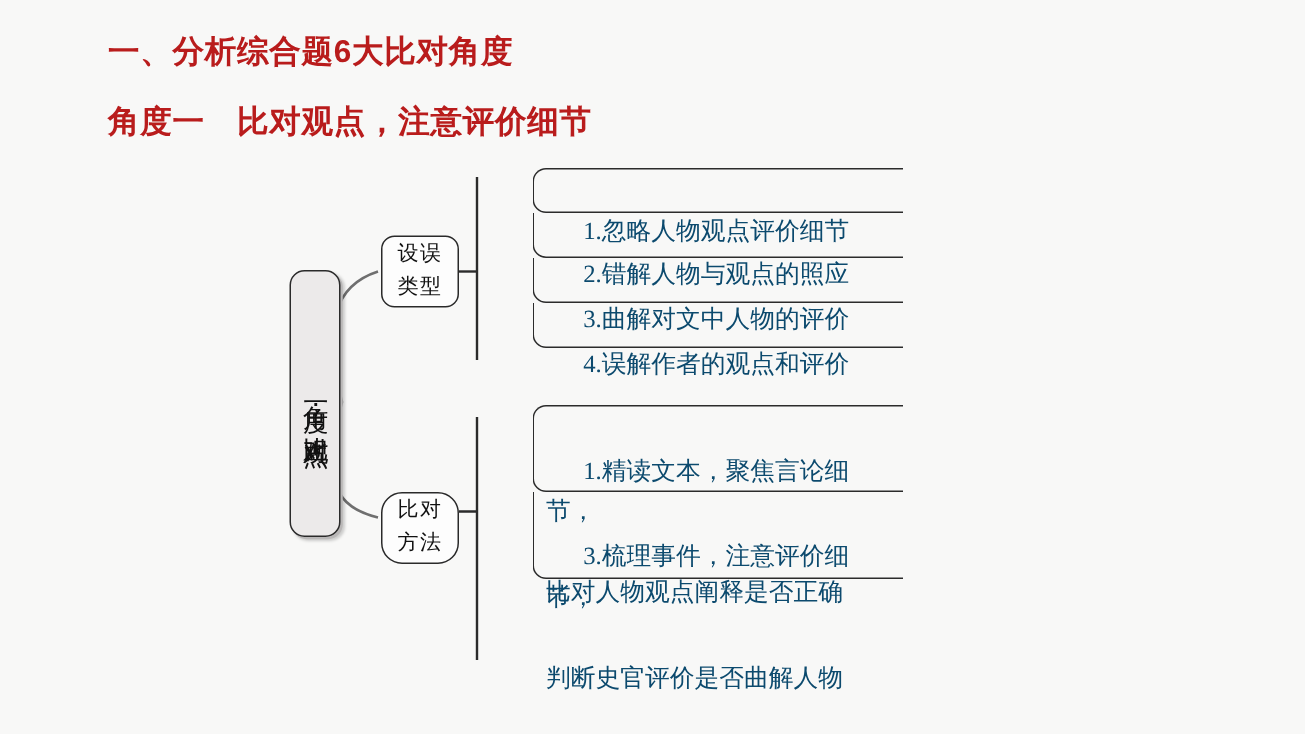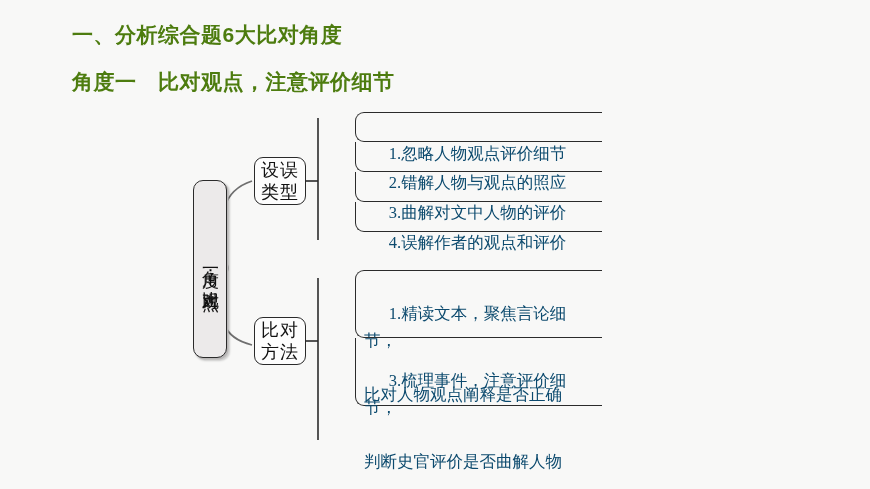--- a/index.html
+++ b/index.html
@@ -20,21 +20,21 @@
   .heading-block {
     position: absolute;
     left: 72px;
     top: 22px;
     width: 760px;
   }
   .heading-main,
   .heading-sub {
     font-family: "Liberation Sans", "DejaVu Sans", sans-serif;
     font-weight: bold;
-    color: #4d7c0f;
+    color: #b91c1c;
     letter-spacing: 0.5px;
     white-space: pre;
   }
   .heading-main {
     font-size: 21px;
     line-height: 26px;
   }
   .heading-sub {
     font-size: 21px;
     line-height: 26px;
@@ -91,27 +91,27 @@
     width: 52px;
     height: 48px;
     box-sizing: border-box;
     background: #fdfdfd;
     border: 1.5px solid #2a2a2a;
     border-radius: 9px;
     display: flex;
     flex-direction: column;
     align-items: center;
     justify-content: center;
-    font-size: 18px;
+    font-size: 14px;
     line-height: 22px;
     letter-spacing: 1px;
     color: #111;
   }
   .branch-node.type-node { left: 254px; top: 157px; }
-  .branch-node.method-node { left: 254px; top: 317px; }
+  .branch-node.method-node { left: 254px; top: 328px; border-radius: 14px; }
   .branch-node span { display: block; white-space: nowrap; }
 
   
   .item-group {
     position: absolute;
   }
   .item-group.group-1 { left: 318px; top: 112px; width: 284px; }
   .item-group.group-2 { left: 318px; top: 270px; width: 284px; }
 
   .item {
@@ -128,21 +128,21 @@
     margin-left: 37px;
   }
   .item.first {
     border-top: 1.5px solid #2b2b2b;
     border-top-left-radius: 9px;
   }
 
   
   .group-1 .item { height: 30px; line-height: 26px; }
   
-  .group-2 .item { height: 68px; line-height: 27px; }
+  .group-2 .item { height: 58px; line-height: 27px; }
   .group-2 .item .line2 { display: block; }
 </style>
 </head>
 <body>
 
 <div class="heading-block">
   <div class="heading-main">一、分析综合题6大比对角度</div>
   <div class="heading-sub">角度一　比对观点，注意评价细节</div>
 </div>
 

